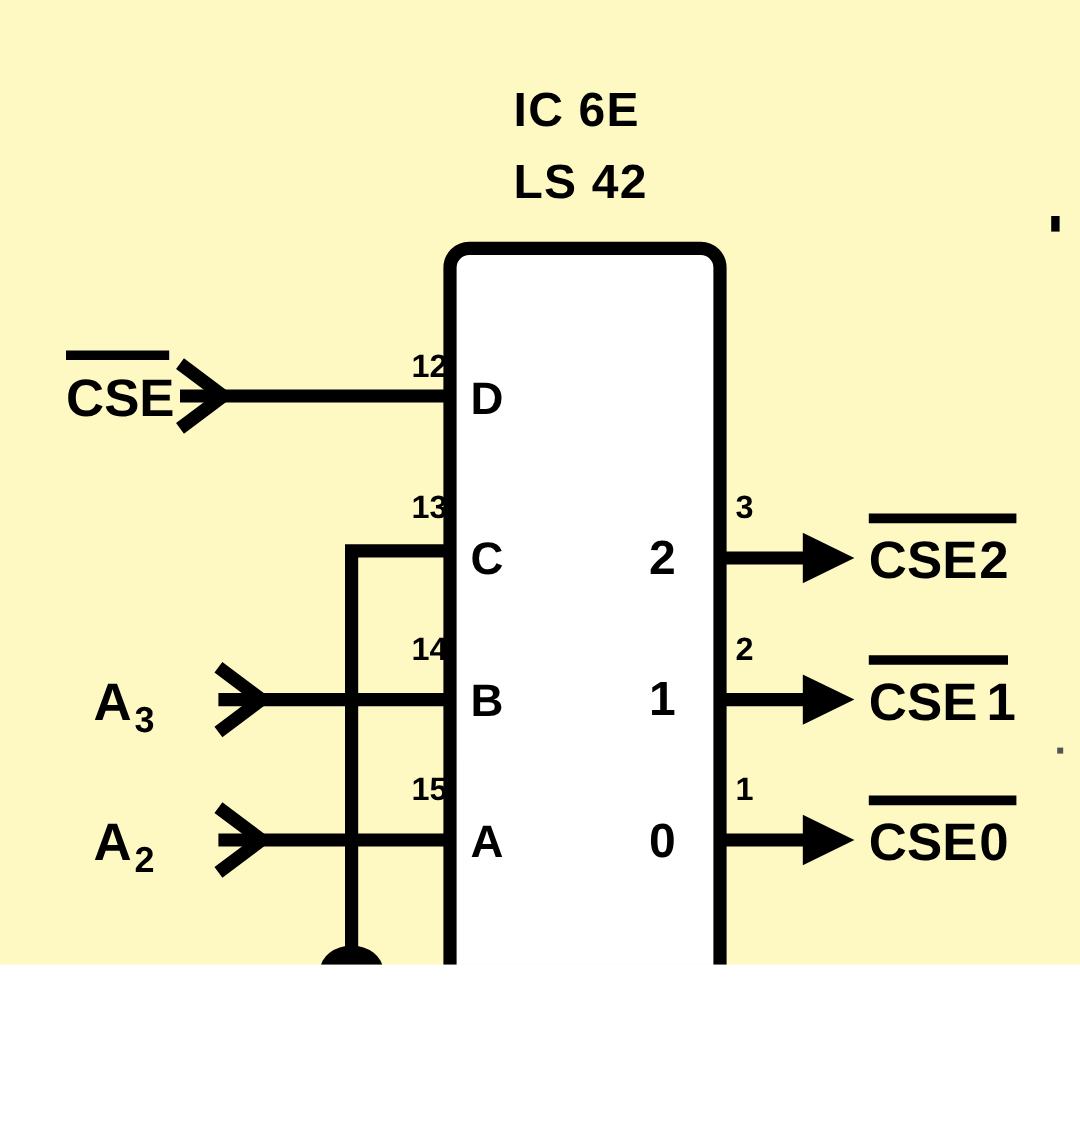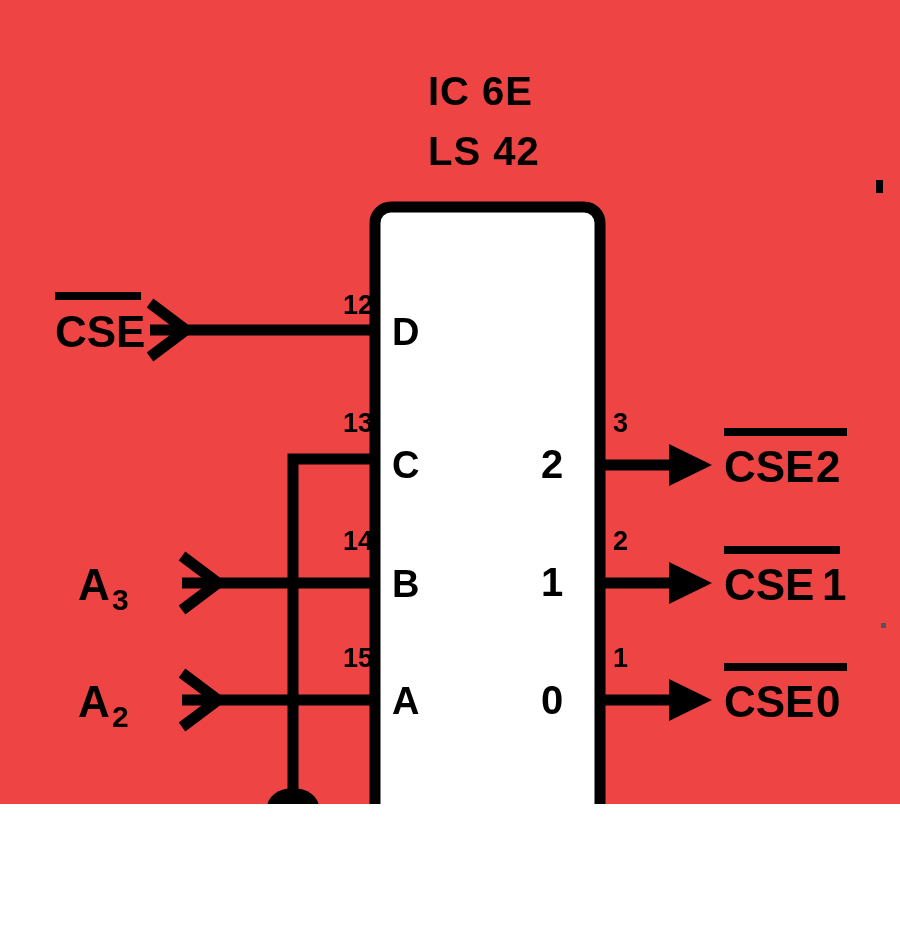--- a/index.html
+++ b/index.html
@@ -8,21 +8,21 @@
     padding: 0;
     background: #ffffff;
   }
   body {
     font-family: "Liberation Sans", sans-serif;
   }
   #sheet {
     position: relative;
     width: 900px;
     height: 804px;
-    background: #ef4444;
+    background: #fef9c3;
     overflow: hidden;
   }
   #svg-root {
     position: absolute;
     left: 0;
     top: 0;
     width: 900px;
     height: 944px;
     display: block;
   }

